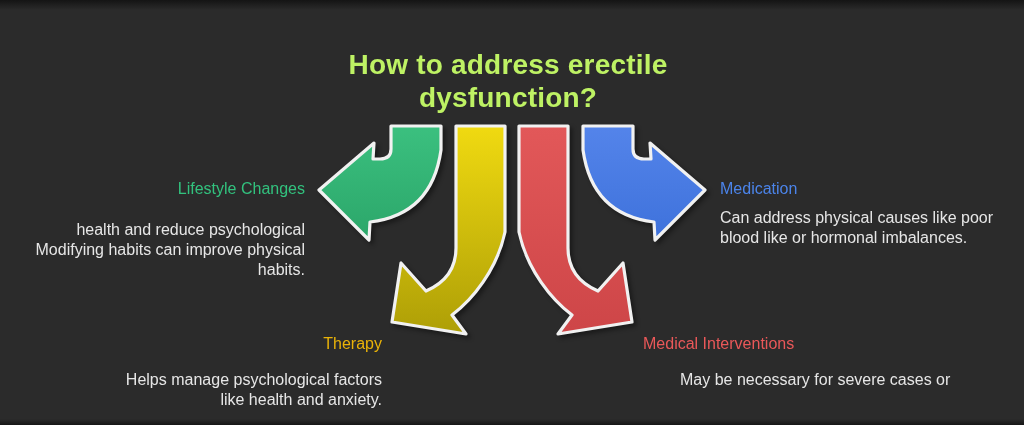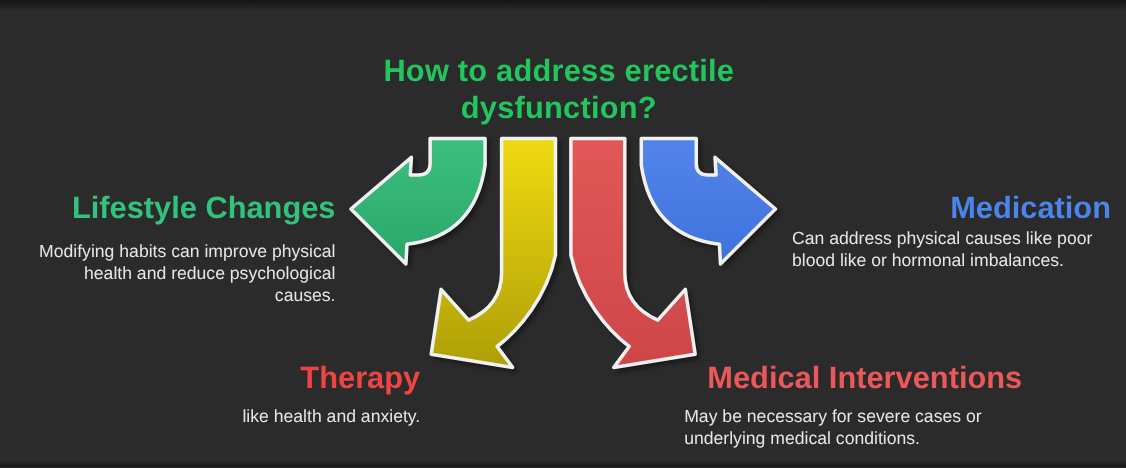--- a/index.html
+++ b/index.html
@@ -7,37 +7,37 @@
     position:relative;width:1024px;height:425px;overflow:hidden;
     background:#2b2b2b;
     font-family:"Liberation Sans","DejaVu Sans",sans-serif;
   }
   .edge-top{position:absolute;left:0;top:0;width:100%;height:10px;
     background:linear-gradient(#141414,rgba(20,20,20,0));pointer-events:none;}
   .edge-bottom{position:absolute;left:0;bottom:0;width:100%;height:6px;
     background:linear-gradient(rgba(20,20,20,0),#161616);pointer-events:none;}
   .title{
     position:absolute;left:308px;top:48px;width:400px;
-    color:#22c55e;font-size:28px;font-weight:bold;line-height:33px;
+    color:#bef264;font-size:28px;font-weight:bold;line-height:33px;
     text-align:center;letter-spacing:0.2px;
   }
   .arrows-svg{position:absolute;left:0;top:0;
     filter:drop-shadow(3px 3px 2px rgba(0,0,0,0.38));}
-  .heading{position:absolute;font-size:28px;font-weight:bold;line-height:26px;}
+  .heading{position:absolute;font-size:16px;font-weight:normal;line-height:26px;}
   .desc{position:absolute;font-size:16px;line-height:20px;color:#e6e6e6;}
   .align-r{text-align:right;}
   .align-l{text-align:left;}
   #lifestyle-heading{left:25px;top:176px;width:280px;}
   #lifestyle-desc{left:25px;top:220px;width:280px;}
-  #medication-heading{left:720px;top:176px;width:290px;text-align:right;}
+  #medication-heading{left:720px;top:176px;width:290px;}
   #medication-desc{left:720px;top:208px;width:290px;}
   #therapy-heading{left:102px;top:331px;width:280px;}
   #therapy-desc{left:102px;top:370px;width:280px;}
   #medical-heading{left:643px;top:331px;width:330px;}
-  #medical-desc{left:622px;top:370px;width:330px;}
+  #medical-desc{left:680px;top:370px;width:330px;}
 </style>
 </head>
 <body>
 
 <div id="stage">
 
   <svg class="arrows-svg" width="1024" height="425" viewBox="0 0 1024 425">
     <defs>
       <linearGradient id="g-blue" gradientUnits="userSpaceOnUse" x1="0" y1="126" x2="0" y2="250">
         <stop offset="0" stop-color="#5484ea"></stop>
@@ -71,37 +71,37 @@
     </g>
   </svg>
 
   <div class="title">
     <div>How to address erectile</div>
     <div>dysfunction?</div>
   </div>
 
   <div id="lifestyle-heading" class="heading align-r" style="color: rgb(50, 194, 126);">Lifestyle Changes</div>
   <div id="lifestyle-desc" class="desc align-r">
+    <div>health and reduce psychological</div>
     <div>Modifying habits can improve physical</div>
-    <div>health and reduce psychological</div>
-    <div>causes.</div>
+    <div>habits.</div>
   </div>
 
   <div id="medication-heading" class="heading align-l" style="color: rgb(75, 132, 234);">Medication</div>
   <div id="medication-desc" class="desc align-l">
     <div>Can address physical causes like poor</div>
     <div>blood like or hormonal imbalances.</div>
   </div>
 
-  <div id="therapy-heading" class="heading align-r" style="color: #ef4444; text-align: right;">Therapy</div>
+  <div id="therapy-heading" class="heading align-r" style="color: #eab308; text-align: right;">Therapy</div>
   <div id="therapy-desc" class="desc align-r">
+    <div>Helps manage psychological factors</div>
     <div>like health and anxiety.</div>
   </div>
 
   <div id="medical-heading" class="heading align-l" style="color: rgb(234, 88, 89);">Medical Interventions</div>
   <div id="medical-desc" class="desc align-l">
     <div>May be necessary for severe cases or</div>
-    <div>underlying medical conditions.</div>
   </div>
 
   <div class="edge-top"></div>
   <div class="edge-bottom"></div>
 </div>
 
 </body></html>

